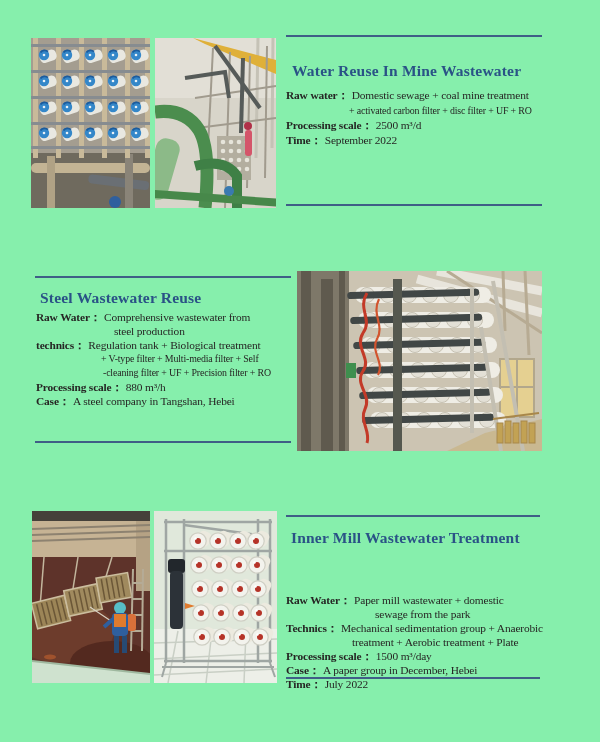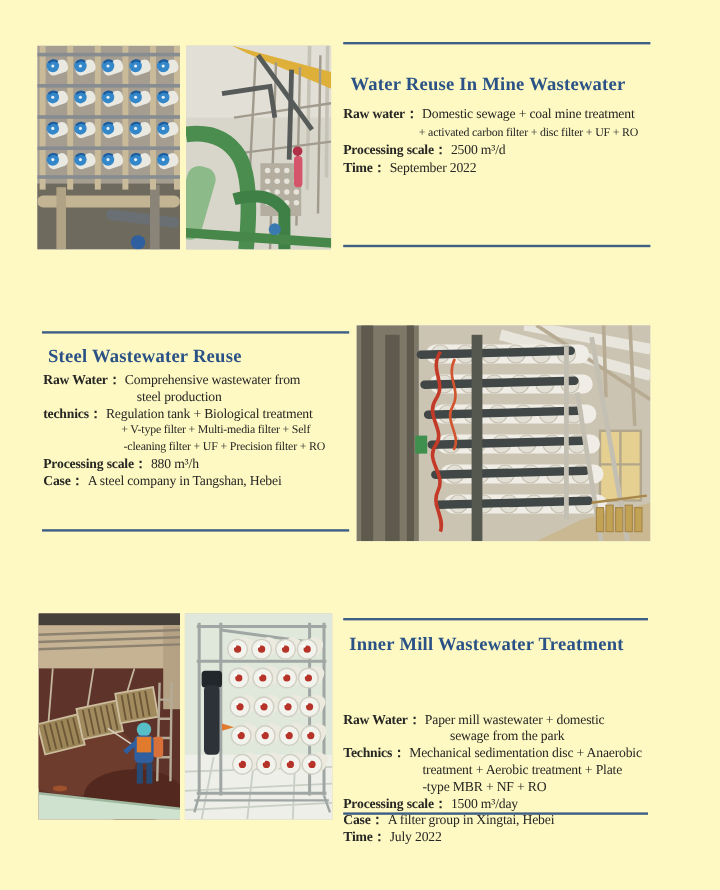--- a/index.html
+++ b/index.html
@@ -1,18 +1,18 @@
 <!DOCTYPE html>
 <html><head>
 <meta charset="utf-8">
 <style>
   html,body{margin:0;padding:0;background:#ffffff;}
   body{width:600px;height:742px;position:relative;overflow:hidden;
        font-family:"Liberation Serif",serif;color:#262624;}
-  .page{position:absolute;left:0;top:0;width:600px;height:742px;background:#fef9c3;}
+  .page{position:absolute;left:0;top:0;width:600px;height:742px;background:#86efac;}
   .photo{position:absolute;overflow:hidden;background:#d8d5ca;}
   .rule{position:absolute;height:1.6px;background:#3f5e86;}
   .title{position:absolute;margin:0;font-family:"Liberation Serif",serif;
          font-weight:bold;font-size:15.5px;color:#2a5286;white-space:nowrap;letter-spacing:.2px;}
   .tb{position:absolute;}
   .ln{white-space:nowrap;font-size:11.4px;letter-spacing:-.15px;}
   .lh15 .ln{line-height:15px;}
   .lh14 .ln{line-height:14px;}
   .ln b{font-weight:700;margin-right:3px;}
   .sm{font-size:9.9px;}
@@ -380,22 +380,21 @@
           <line x1="116" y1="152" x2="121" y2="166"></line>
       </g>
     </svg>
   </div>
 
   <div class="rule" id="r3a"></div>
   <h2 class="title" id="ttl3">Inner Mill Wastewater Treatment</h2>
   <div class="tb lh14" id="t3">
     <div class="ln"><b>Raw Water：</b><span>Paper mill wastewater + domestic</span></div>
     <div class="ln i89"><span>sewage from the park</span></div>
-    <div class="ln"><b>Technics：</b><span>Mechanical sedimentation disc + Anaerobic</span></div>
+    <div class="ln"><b>Technics：</b><span>Mechanical sedimentation group + Anaerobic</span></div>
     <div class="ln i66"><span>treatment + Aerobic treatment + Plate</span></div>
-    <div class="ln i66"><span>-type MBR + NF + RO</span></div>
     <div class="ln"><b>Processing scale：</b><span>1500 m³/day</span></div>
-    <div class="ln"><b>Case：</b><span>A filter group in Xingtai, Hebei</span></div>
+    <div class="ln"><b>Case：</b><span>A paper group in December, Hebei</span></div>
     <div class="ln"><b>Time：</b><span>July 2022</span></div>
   </div>
   <div class="rule" id="r3b"></div>
 
 </div>
 
 </body></html>

